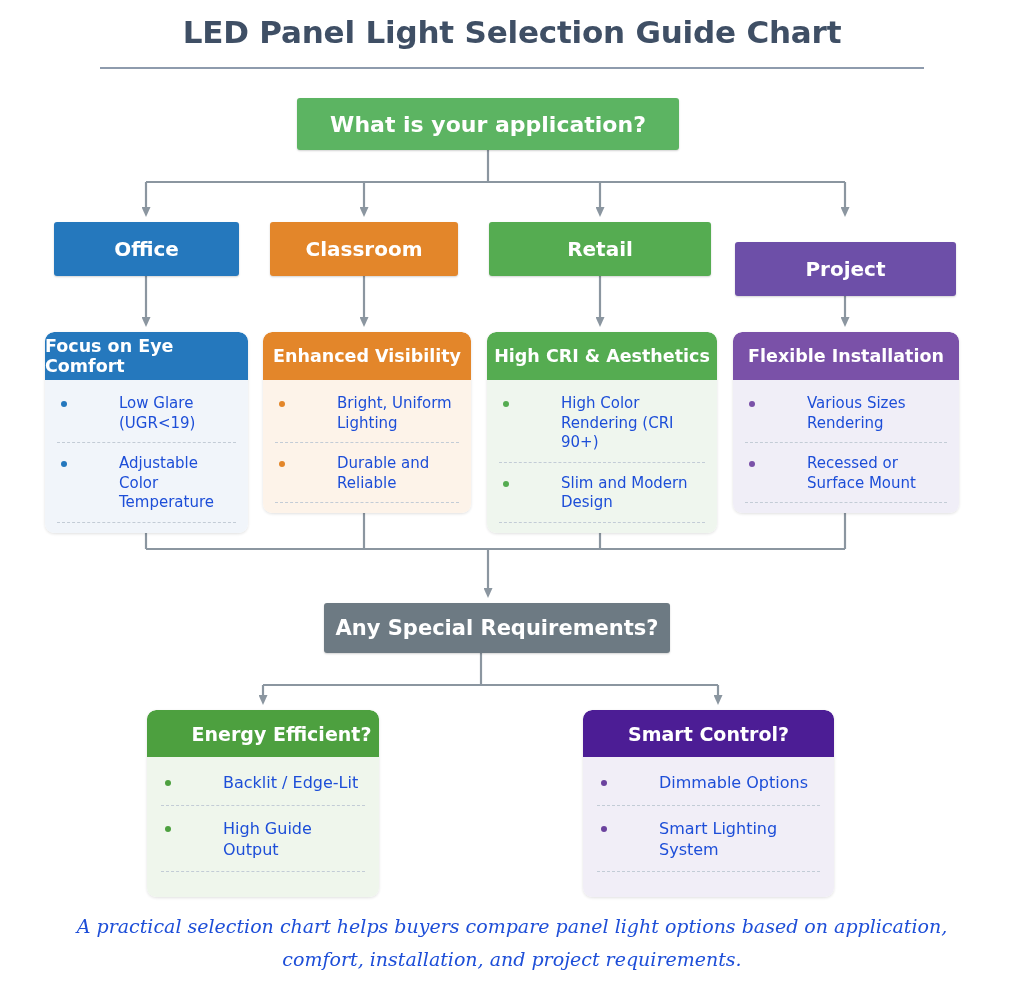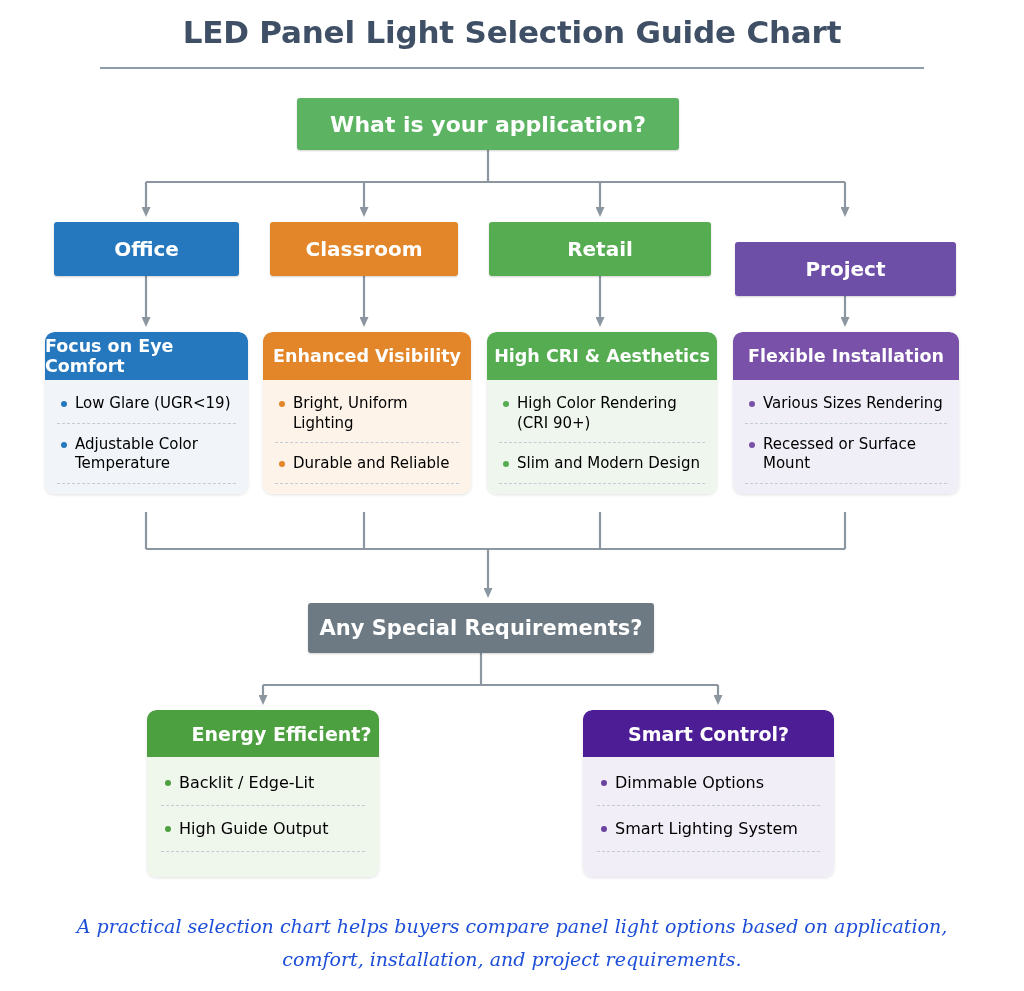--- a/index.html
+++ b/index.html
@@ -123,22 +123,23 @@
   .bullet-row:last-child { margin-bottom: 0; }
   .dot {
     flex: 0 0 auto;
     width: 6px; height: 6px;
     border-radius: 50%;
     margin-top: 7px;
   }
   .bullet-text {
     font-size: 15px;
     line-height: 1.3;
-    color: #000000;
+    color: #1d4ed8;
     font-family: "DejaVu Sans", sans-serif;
+    margin-left: 44px;
   }
 
   
   #card-0 { left: 45px;  top: 332px; width: 203px; }
   #card-1 { left: 263px; top: 332px; width: 208px; }
   #card-2 { left: 487px; top: 332px; width: 230px; }
   #card-3 { left: 733px; top: 332px; width: 226px; }
 
   
   #bcard-0 { left: 147px; top: 710px; width: 232px; }
@@ -265,21 +266,21 @@
         <span class="dot" style="background: rgb(122, 81, 168);"></span>
         <span class="bullet-text">Various Sizes Rendering</span>
       </div>
       <div class="bullet-row">
         <span class="dot" style="background: rgb(122, 81, 168);"></span>
         <span class="bullet-text">Recessed or Surface Mount</span>
       </div>
     </div>
   </div>
 
-  <div class="node" id="node-special" style="background: rgb(109, 122, 131);">Any Special Requirements?</div>
+  <div class="node" id="node-special" style="background: rgb(109, 122, 131); margin-left: 16px;">Any Special Requirements?</div>
 
   <div class="card" id="bcard-0">
     <div class="card-header bcard-header" style="background: rgb(77, 160, 63); padding-left: 37px;">Energy Efficient?</div>
     <div class="card-body bcard-body" style="background: rgb(239, 246, 236);">
       <div class="bullet-row">
         <span class="dot" style="background: rgb(77, 160, 63);"></span>
         <span class="bullet-text">Backlit / Edge-Lit</span>
       </div>
       <div class="bullet-row">
         <span class="dot" style="background: rgb(77, 160, 63);"></span>

